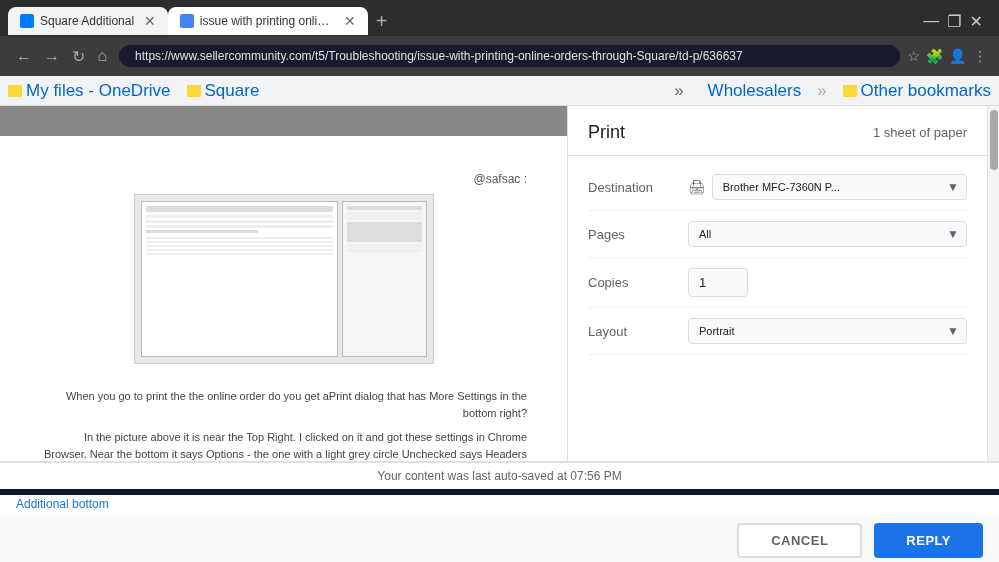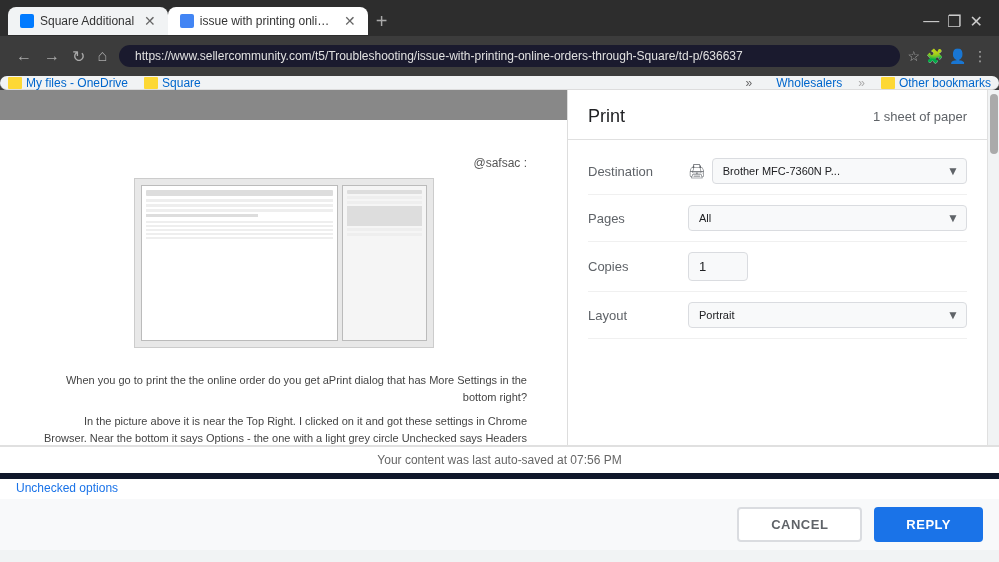--- a/index.html
+++ b/index.html
@@ -22,21 +22,21 @@
 
     
     .address-bar { display: flex; align-items: center; background: #3c3c3c; padding: 6px 12px; gap: 8px; height: 40px; }
     .nav-btns { display: flex; gap: 4px; align-items: center; }
     .nav-btn { background: none; border: none; color: #aaa; font-size: 16px; cursor: pointer; padding: 2px 4px; }
     .url-bar { flex: 1; background: #1a1a2e; border: none; border-radius: 20px; padding: 4px 16px; color: #e0e0e0; font-size: 12px; outline: none; }
     .bookmark-icons { display: flex; gap: 6px; align-items: center; color: #aaa; font-size: 14px; }
     .bk-btn { background: none; border: none; color: #aaa; font-size: 14px; cursor: pointer; }
 
     
-    .bookmarks-bar { display: flex; align-items: center; background: #f1f3f4; padding: 3px 8px; font-size: 12px; color: #333; gap: 16px; border-bottom: 1px solid #ddd; height: 14px; border-radius: 11px; }
+    .bookmarks-bar { display: flex; align-items: center; background: #f1f3f4; padding: 3px 8px; font-size: 17px; color: #333; gap: 16px; border-bottom: 1px solid #ddd; height: 30px; }
     .bk-item { display: flex; align-items: center; gap: 4px; cursor: pointer; white-space: nowrap; }
     .bk-folder { width: 14px; height: 12px; background: #fdd835; border-radius: 1px; }
     .bk-item span { color: #0066cc; }
     .bk-more { margin-left: auto; color: #666; }
 
     
     .page-content { flex: 1; background: #fff; overflow: hidden; height: 460px; position: relative; }
 
     
     .print-dialog { width: 420px; background: #fff; border-left: 1px solid #ddd; height: 460px; display: flex; flex-direction: column; }
@@ -257,20 +257,20 @@
       <div class="scrollbar-thumb"></div>
     </div>
 
   </div>
 
   <div class="bottom-area">
     <div class="autosave-bar">
       <span>Your content was last auto-saved at 07:56 PM</span>
     </div>
     <div class="additional-options">
-      <span>Unchecked options</span>
+      <span>Additional bottom</span>
     </div>
     <div class="reply-bar">
       <button class="btn-cancel-reply">CANCEL</button>
       <button class="btn-reply">REPLY</button>
     </div>
   </div>
 </div>
 
 </body></html>

